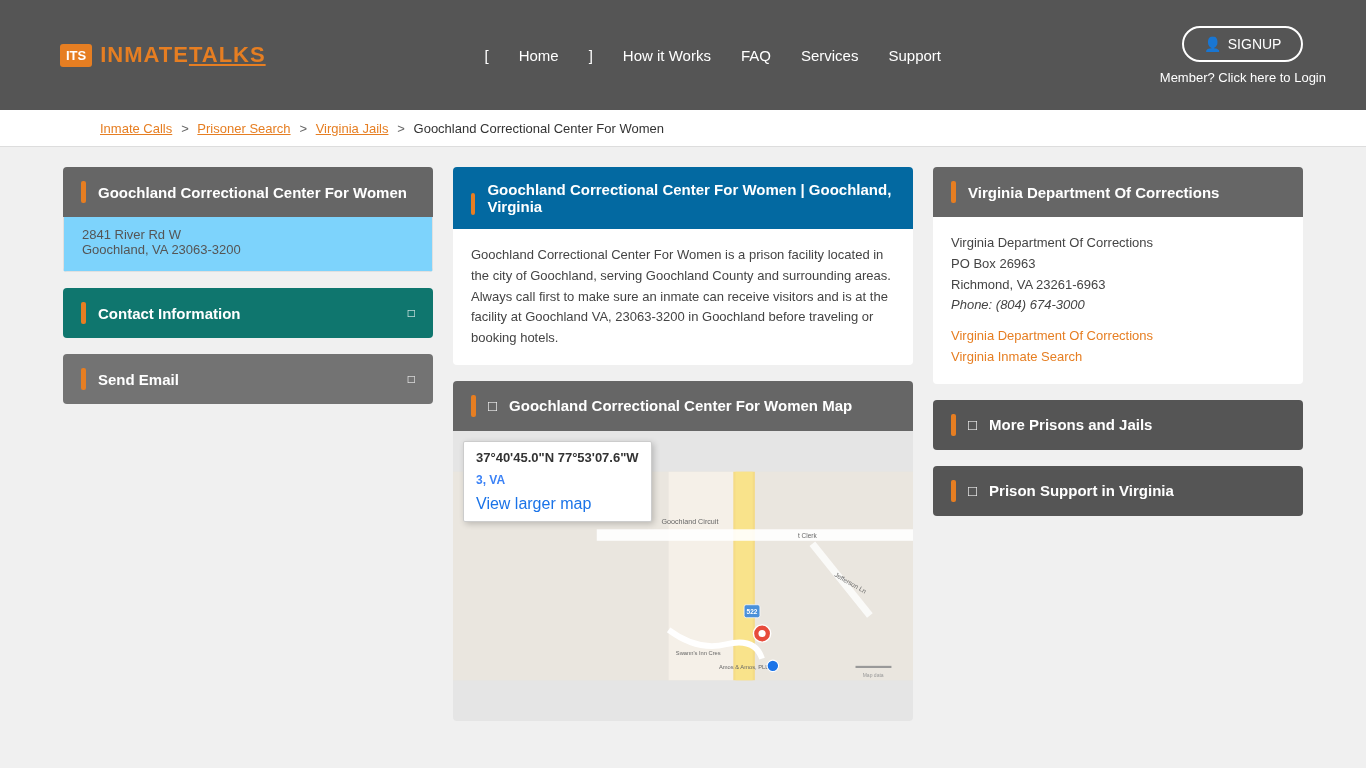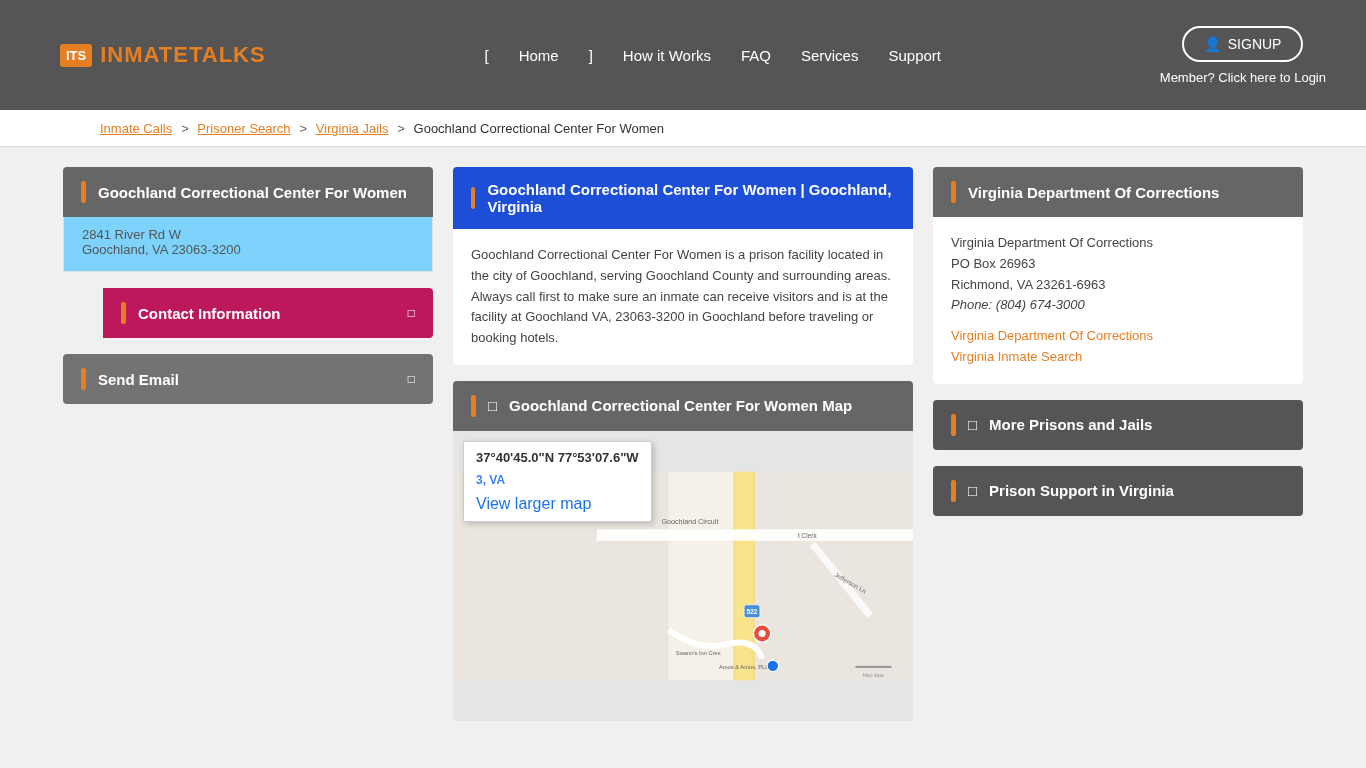--- a/index.html
+++ b/index.html
@@ -140,27 +140,27 @@
     .facility-card .card-header { background: #666; }
     .facility-address {
       background: #7dd3fc;
       padding: 10px 18px 14px;
       font-size: 13px;
       color: #555;
       border: 1px solid #e0e0e0;
       border-top: none;
     }
 
-    .contact-card .card-header { background: #be185d; cursor: pointer; margin-left: 40px; }
+    .contact-card .card-header { background: #0f766e; cursor: pointer; }
 
     .send-email-card .card-header { background: #737373; cursor: pointer; }
 
     
     .center-col {}
-    .main-facility-card .card-header { background: #1d4ed8; }
+    .main-facility-card .card-header { background: #0369a1; align-items: flex-end; }
 
     
     .map-card .card-header { background: #666; }
     .map-container {
       background: #e5e5e5;
       position: relative;
       height: 290px;
       overflow: hidden;
     }
     .map-info-box {
@@ -201,21 +201,21 @@
       font-size: 12px;
     }
   </style>
 </head>
 <body>
 
 <header class="header">
   <a class="logo" href="#">
     <span class="logo-box">ITS</span>
     <span class="logo-text">
-      <span>INMATE</span><span style="color:#e67e22;">TALKS</span>
+      <span>INMATE</span><span style="color:#e67e22;text-decoration:underline;">TALKS</span>
     </span>
   </a>
 
   <nav>
     <span class="home-brackets">[</span>
     <a href="#">Home</a>
     <span class="home-brackets">]</span>
     <a href="#">How it Works</a>
     <a href="#">FAQ</a>
     <a href="#">Services</a>

